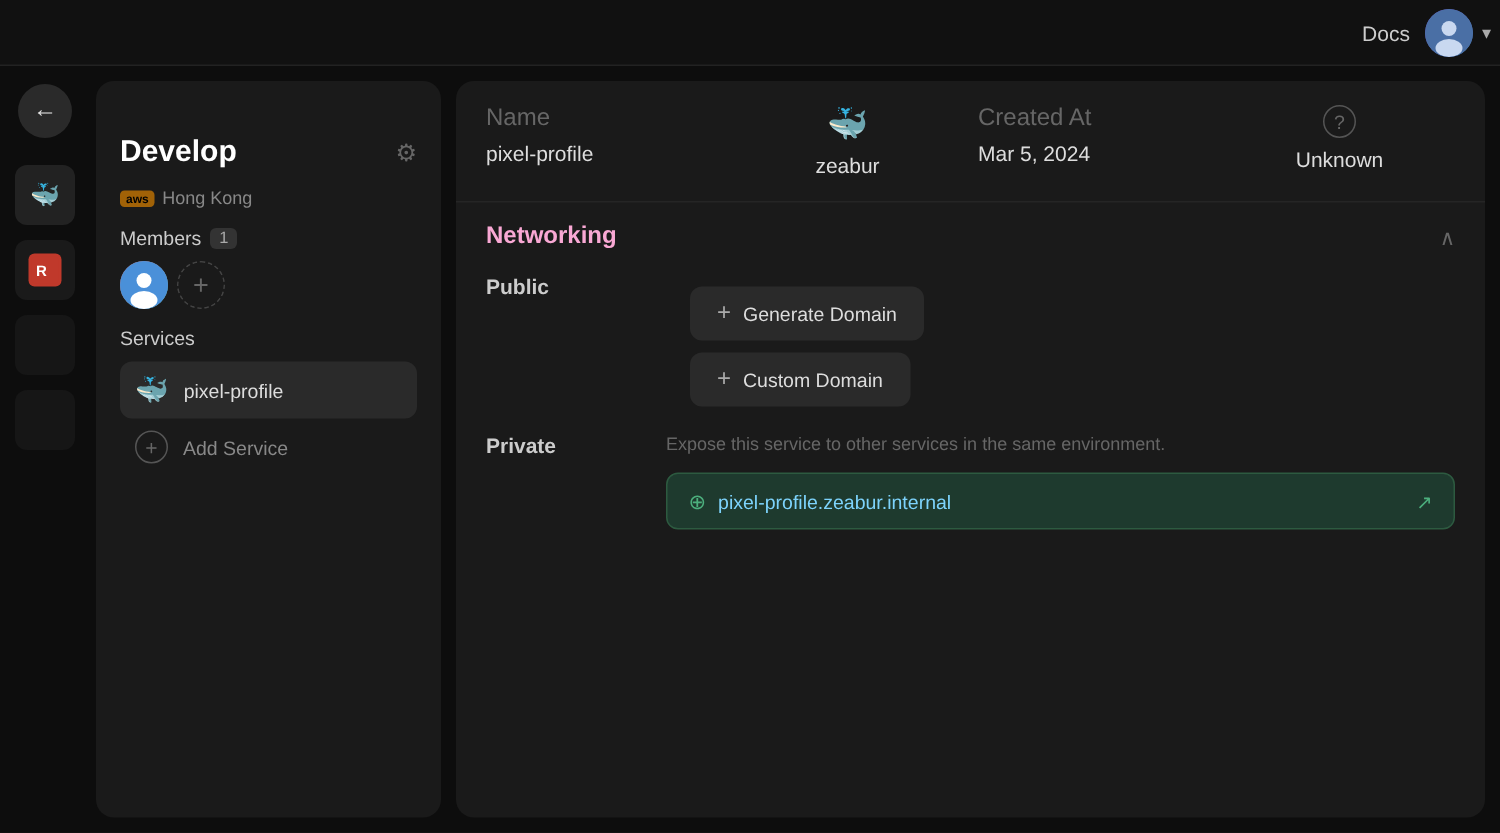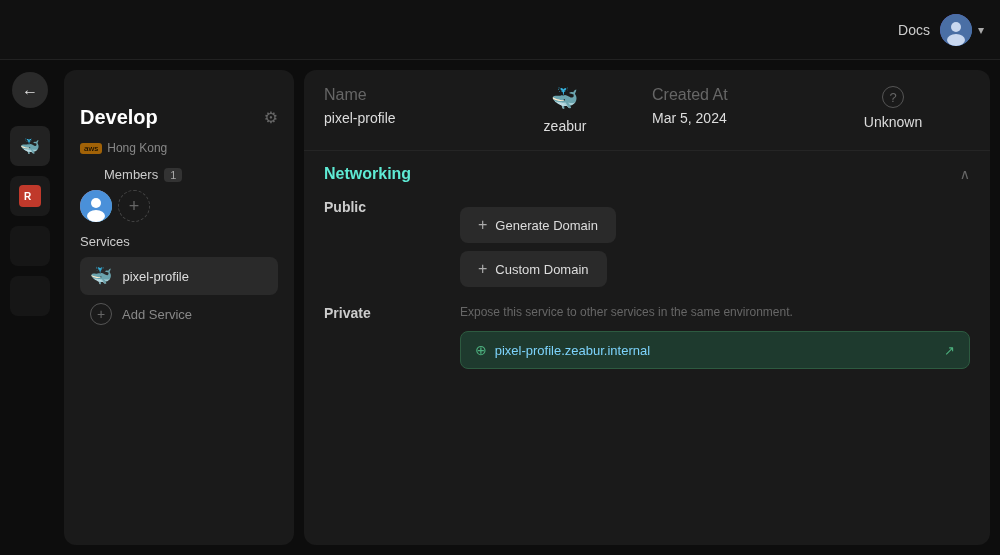--- a/index.html
+++ b/index.html
@@ -12,24 +12,24 @@
       overflow: hidden;
       display: flex;
       flex-direction: column;
     }
 
     
     .topbar {
       display: flex;
       align-items: center;
       justify-content: flex-end;
-      padding: 8px 16px;
+      padding: 8px 6px;
       background: #111;
       border-bottom: 1px solid #222;
-      height: 60px;
+      height: 44px;
       flex-shrink: 0;
     }
     .topbar-docs {
       color: #ccc;
       font-size: 14px;
       margin-right: 10px;
     }
     .avatar-circle {
       width: 32px;
       height: 32px;
@@ -135,34 +135,33 @@
       display: flex;
       align-items: center;
       gap: 5px;
       font-size: 12px;
       color: #888;
     }
     .aws-badge {
       background: #a16207;
       color: #000;
       font-size: 8px;
-      font-weight: normal;
+      font-weight: bold;
       padding: 1px 4px;
       border-radius: 3px;
     }
 
     .members-section {}
     .members-label {
       font-size: 13px;
       font-weight: 500;
       color: #ccc;
       display: flex;
       align-items: center;
       gap: 6px;
-      margin-left: 24px;
     }
     .members-count-badge {
       background: #333;
       color: #aaa;
       font-size: 11px;
       border-radius: 4px;
       padding: 1px 6px;
     }
     .members-avatars {
       display: flex;
@@ -304,21 +303,21 @@
     .section-header {
       display: flex;
       align-items: center;
       justify-content: space-between;
       padding: 14px 0;
       cursor: pointer;
     }
     .section-title {
       font-size: 16px;
       font-weight: 600;
-      color: #5eead4;
+      color: #f9a8d4;
     }
     .chevron-up {
       color: #666;
       font-size: 14px;
     }
 
     .networking-row {
       display: grid;
       grid-template-columns: 120px 1fr;
       gap: 16px;
@@ -361,21 +360,21 @@
       transition: background 0.15s;
     }
     .btn-plus {
       font-size: 16px;
       color: #aaa;
     }
 
     .private-row {
       display: grid;
       grid-template-columns: 120px 1fr;
-      gap: 16px;
+      gap: 0;
       align-items: start;
     }
     .private-domain-box {
       display: flex;
       align-items: center;
       justify-content: space-between;
       background: #1e3a2e;
       border: 1px solid #2d5a40;
       border-radius: 8px;
       padding: 10px 14px;

